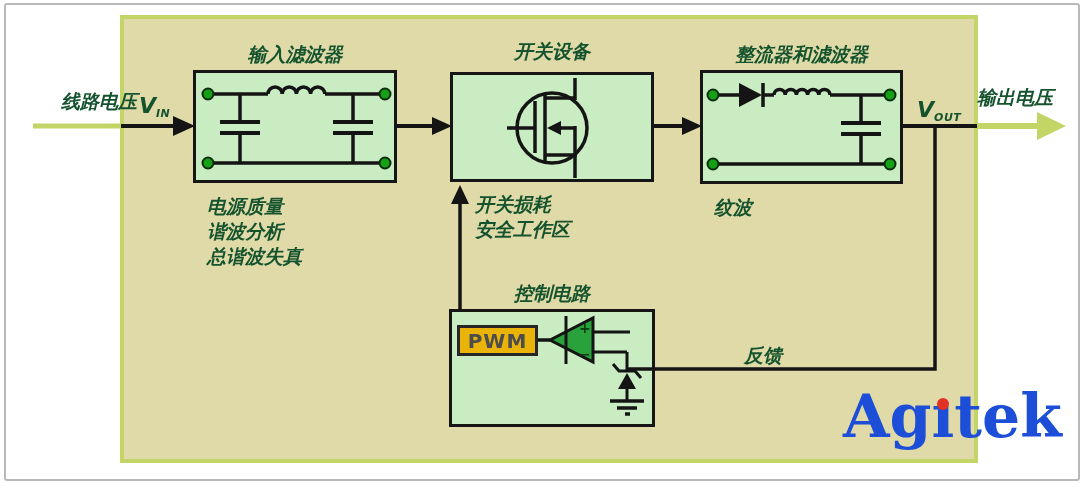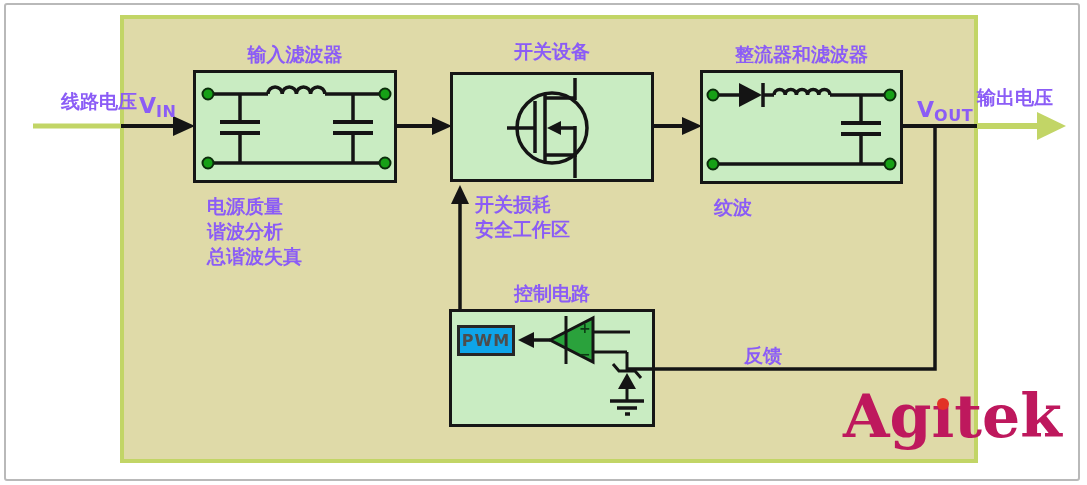--- a/index.html
+++ b/index.html
@@ -20,37 +20,37 @@
   .conn { position:absolute; left:0; top:0; z-index:3; pointer-events:none; }
   .block {
     position:absolute; background:#c9ecc2; border:3px solid #161616; z-index:4;
   }
   .blk-input   { left:193px; top:70px;  width:204px; height:113px; }
   .blk-switch  { left:450px; top:72px;  width:204px; height:110px; }
   .blk-rect    { left:700px; top:70px;  width:203px; height:114px; }
   .blk-control { left:449px; top:309px; width:206px; height:118px; }
   .block svg { position:absolute; left:0; top:0; }
   .lbl {
-    position:absolute; z-index:6; color:#8b5cf6; font-weight:bold;
-    font-size:19px; white-space:nowrap;
+    position:absolute; z-index:6; color:#14532d; font-weight:bold;
+    font-size:19px; white-space:nowrap;font-style:italic;
   }
   .lbl-center { text-align:center; }
   .notes div { line-height:25px; }
   .vlab { font-size:22px; }
-  .vlab sub { font-size:16px; font-weight:bold; vertical-align:-4px; letter-spacing:0.5px; }
+  .vlab sub { font-size:11px; font-weight:bold; vertical-align:-4px; letter-spacing:0.5px; }
   .pwm-box {
-    position:absolute; left:5px; top:13px; width:58px; height:31px;
-    border:3px solid #262626; background:#0ea5e9; z-index:7;
+    position:absolute; left:5px; top:13px; width:81px; height:31px;
+    border:3px solid #262626; background:#eab308; z-index:7;
     display:flex; align-items:center; justify-content:center;
-    font-size:16px; font-weight:bold; color:#4d4d4d; letter-spacing:1px;
+    font-size:20px; font-weight:bold; color:#4d4d4d; letter-spacing:1px;
   }
   .logo {
     position:absolute; left:843px; top:386px; z-index:8;
     font-family:"DejaVu Serif","Liberation Serif",serif;
-    font-weight:bold; font-size:60px; line-height:1; color:#be185d;
+    font-weight:bold; font-size:60px; line-height:1; color:#1d4ed8;
     white-space:nowrap;
   }
   .logo .logo-i { position:relative; display:inline-block; }
   .logo .i-dot {
     position:absolute; left:50%; transform:translateX(-50%);
     top:12px; width:12px; height:12px; border-radius:50%; background:#e23226;
   }
 </style>
 </head>
 <body>

